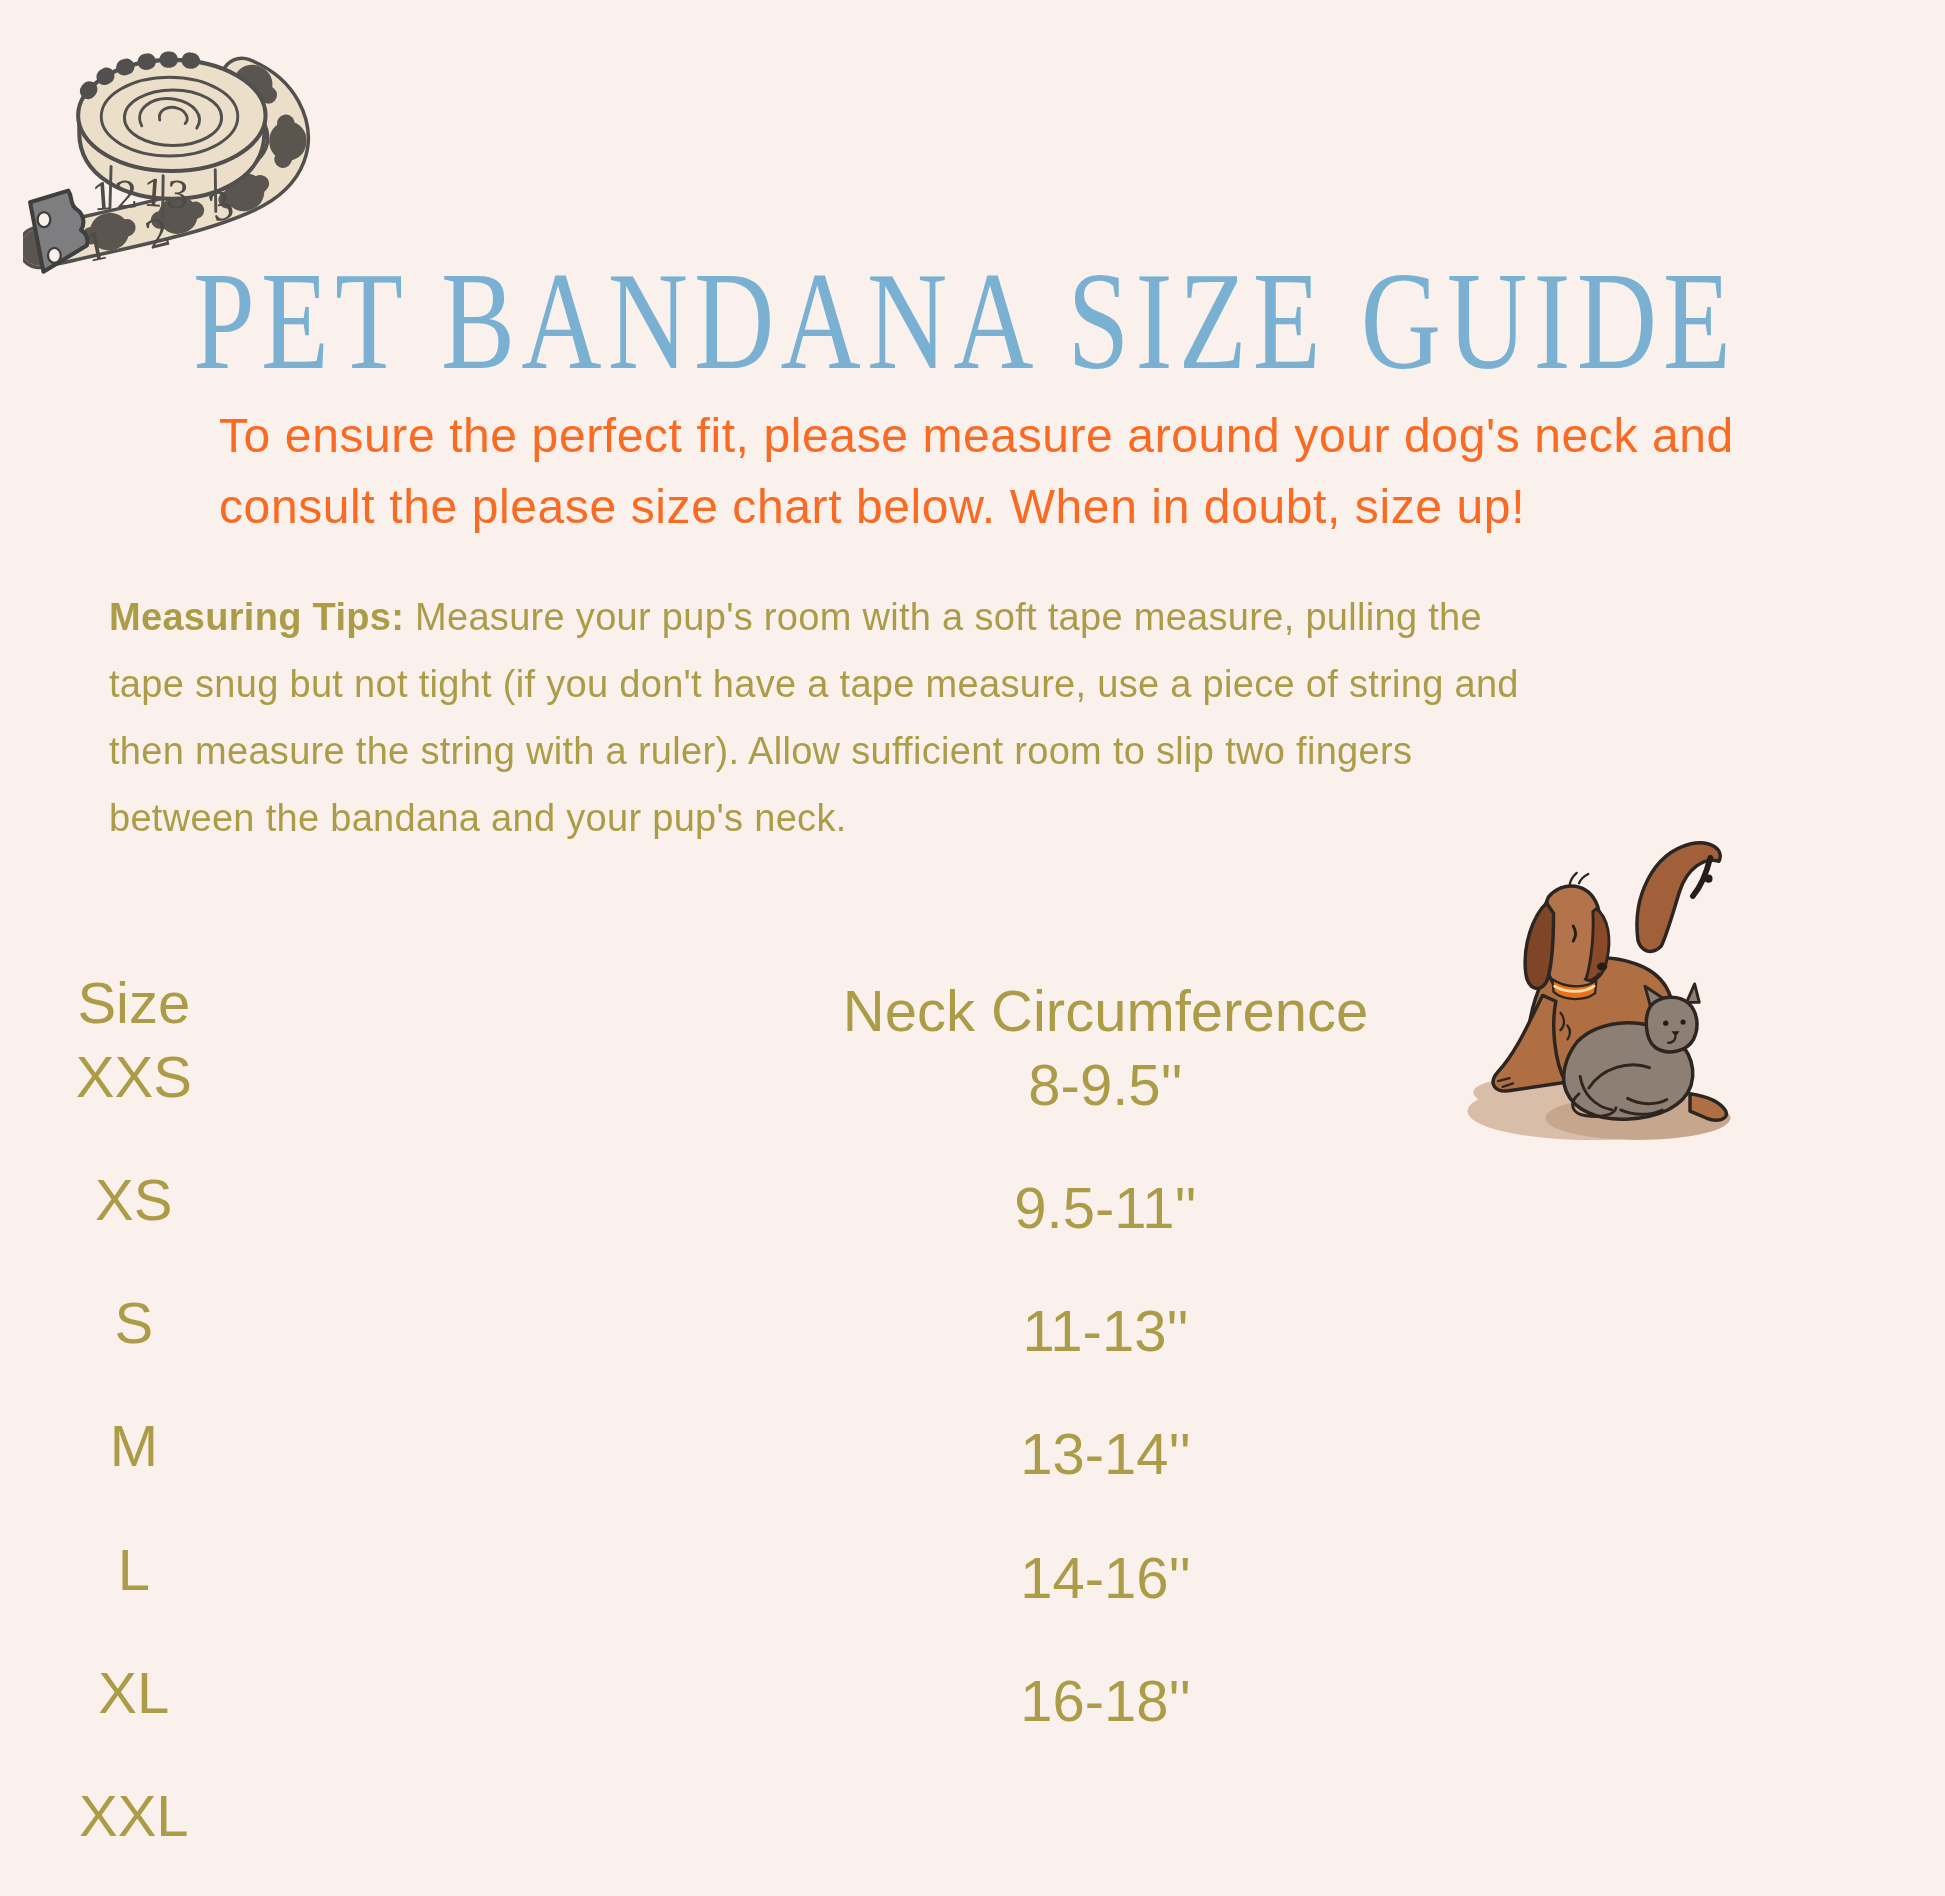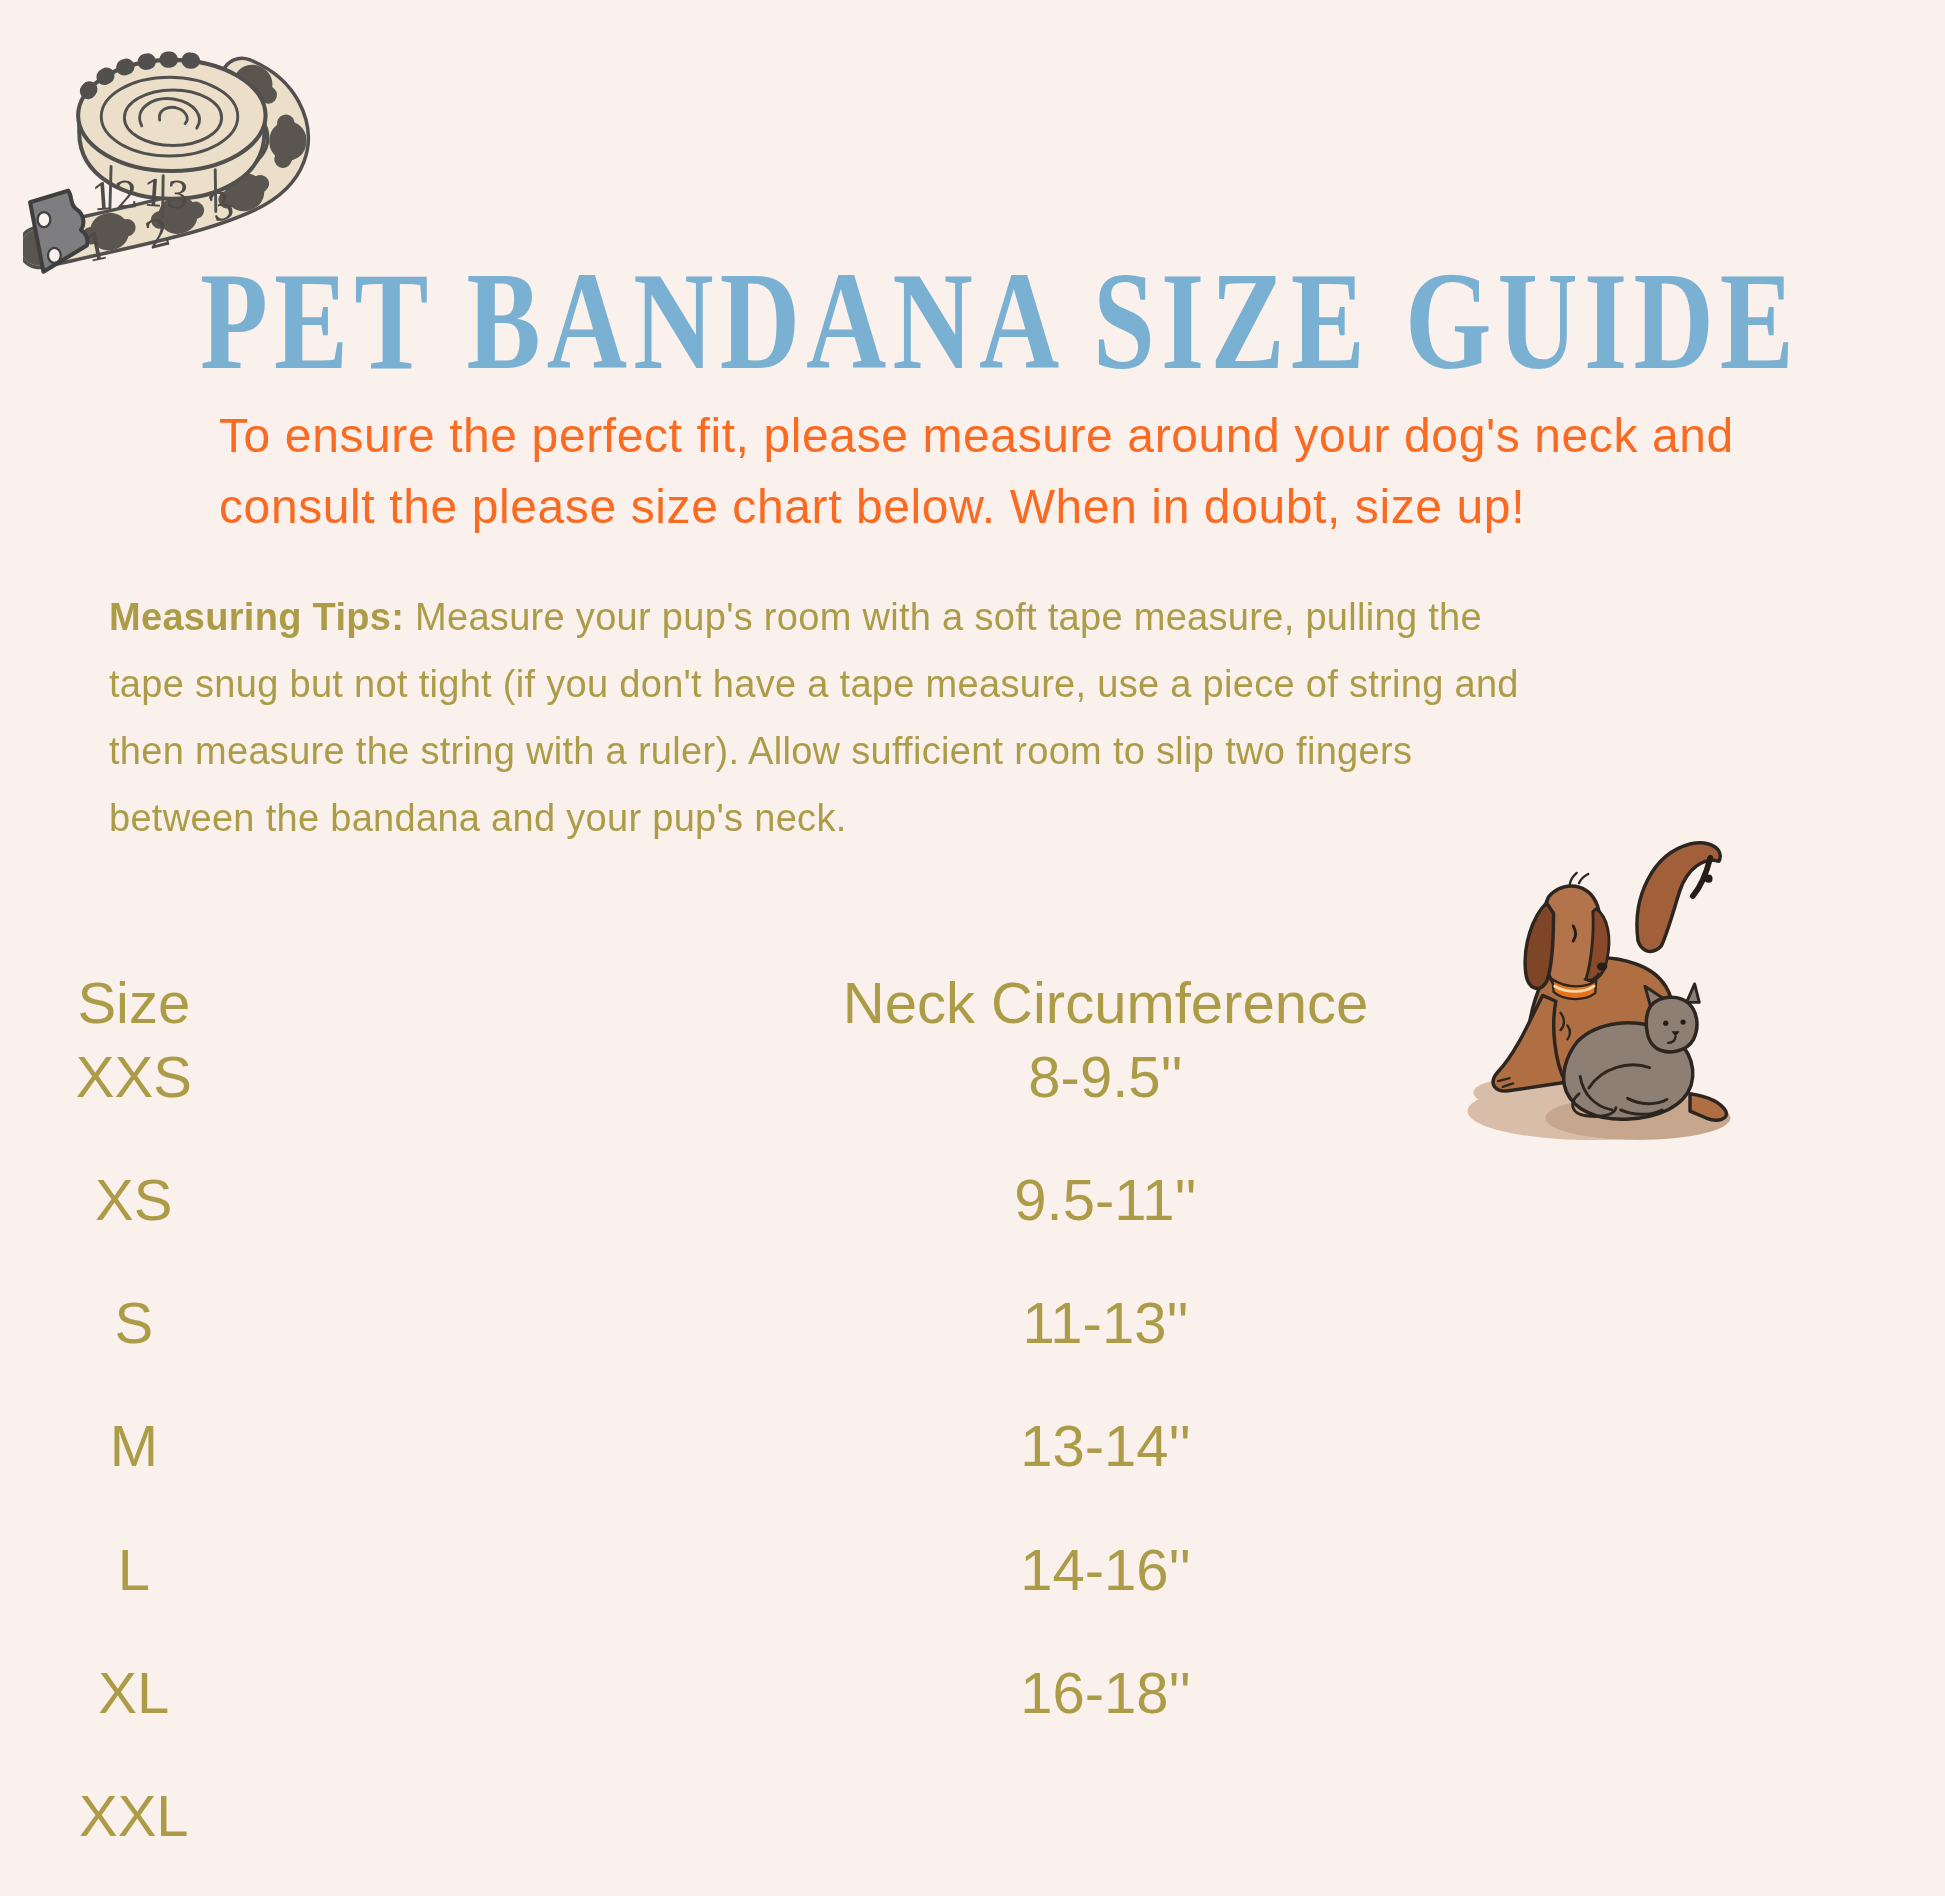--- a/index.html
+++ b/index.html
@@ -13,21 +13,21 @@
   html,body{margin:0;padding:0;}
   body{
     width:1946px;height:1897px;position:relative;overflow:hidden;
     background:var(--background);
     font-family:"Liberation Sans",sans-serif;
     color:var(--olive);
   }
   .tape-illustration{position:absolute;left:23px;top:46px;width:359px;height:243px;}
   .page-title{
     position:absolute;left:0;top:252px;width:1619px;text-align:center;
-    font-family:"Liberation Serif",serif;font-weight:700;
+    font-family:"Liberation Serif",serif;font-weight:400;
     font-size:139px;line-height:1;color:var(--title_blue);
   }
   .page-title .squeeze{
     display:inline-block;white-space:nowrap;letter-spacing:0.055em;
     transform:scaleX(0.80);transform-origin:50% 50%;
   }
   .intro{
     position:absolute;left:219px;top:400px;
     font-size:48px;line-height:71px;color:var(--accent_orange);
     letter-spacing:0.6px;
@@ -38,21 +38,21 @@
     font-size:38px;line-height:67px;color:var(--olive);
     letter-spacing:0.3px;
   }
   .tips .ln{white-space:nowrap;}
   .tips b{font-weight:700;}
   .trow{
     position:absolute;left:0;width:1946px;height:64px;
     font-size:58px;line-height:64px;color:var(--olive);
   }
   .trow .c1{position:absolute;left:9.3px;width:249px;text-align:center;}
-  .trow .c2{position:absolute;left:732px;width:747px;text-align:center;}
+  .trow .c2{position:absolute;left:732px;width:747px;text-align:center;margin-top:8px;}
   .pets-illustration{position:absolute;left:1447px;top:822px;width:301px;height:318px;}
   svg text{font-family:"DejaVu Serif",serif;fill:#4f4a45;}
 </style>
 </head>
 <body>
 
 <svg class="tape-illustration" viewBox="0 0 620 420" aria-hidden="true">
   <g stroke-linecap="round" stroke-linejoin="round">
 
     <g>

